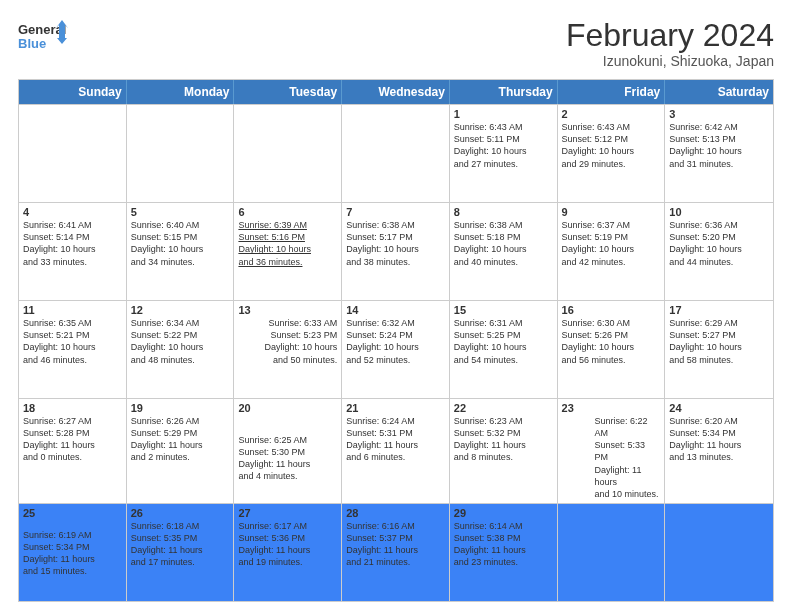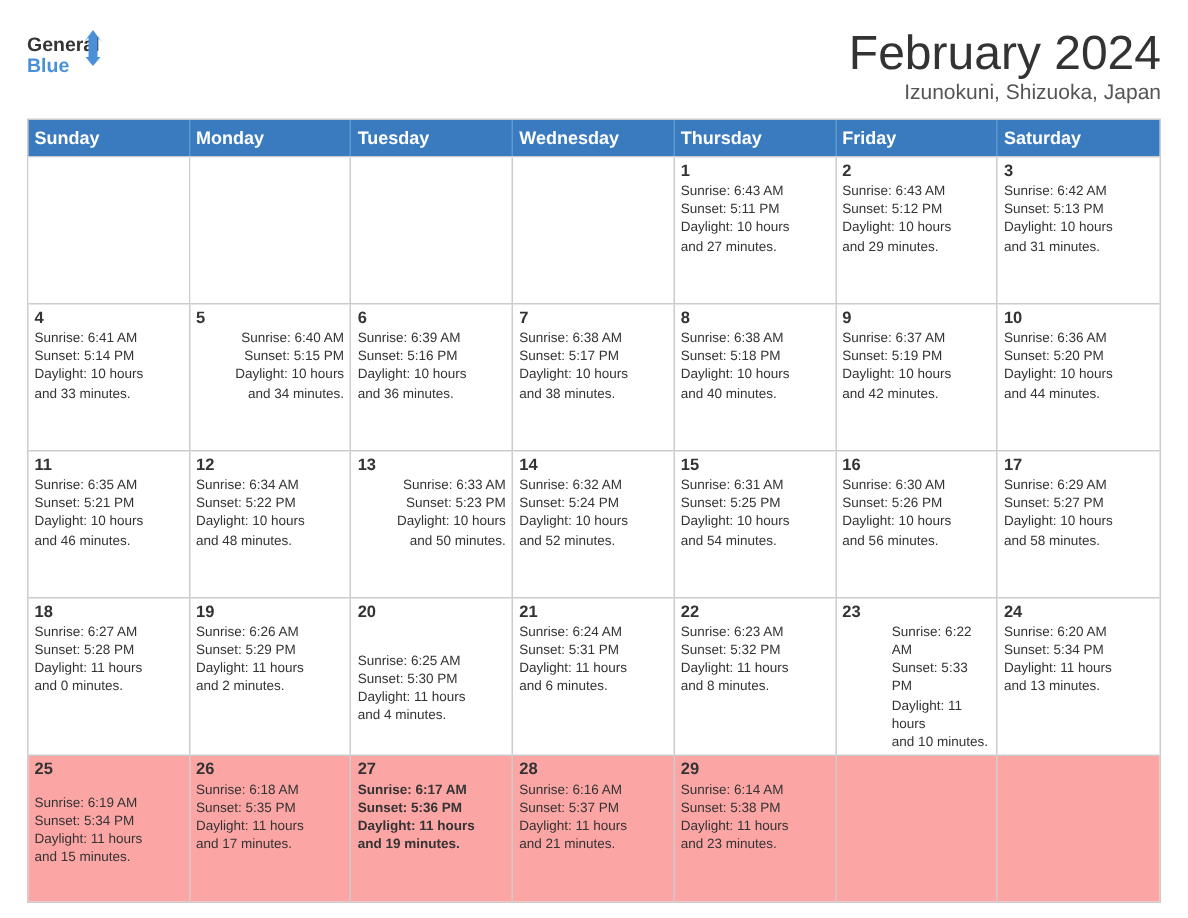--- a/index.html
+++ b/index.html
@@ -51,21 +51,21 @@
     .cal-header-row {
       display: grid;
       grid-template-columns: repeat(7, 1fr);
       background: #3a7abf;
     }
     .cal-header-cell {
       color: #fff;
       font-size: 12px;
       font-weight: bold;
       padding: 5px 4px;
-      text-align: left;
+      text-align: right;
       border-right: 1px solid #5a9ad0;
     }
     .cal-header-cell:last-child { border-right: none; }
     .cal-body {
       flex: 1;
       display: flex;
       flex-direction: column;
     }
     .cal-row {
       display: grid;
@@ -90,21 +90,21 @@
       color: #333;
       display: block;
       margin-bottom: 1px;
     }
     .cell-info {
       font-size: 9px;
       color: #333;
       line-height: 1.35;
     }
     .last-row .cal-cell {
-      background: #fca5a5;
+      background: #3b82f6;
     }
   </style>
 </head>
 <body>
 
 <div class="page">
   <div class="header">
     <div class="logo">
     <svg width="50" height="36" viewBox="0 0 50 36">
       <text x="0" y="16" font-size="13" font-weight="bold" font-family="Arial,sans-serif" fill="#333">General</text>
@@ -159,28 +159,28 @@
         <div class="cal-row">
           <div class="cal-cell">
             <span class="cell-date">4</span>
             <div class="cell-info" style="white-space: pre-line;">Sunrise: 6:41 AM
 Sunset: 5:14 PM
 Daylight: 10 hours
 and 33 minutes.</div>
           </div>
           <div class="cal-cell">
             <span class="cell-date">5</span>
-            <div class="cell-info" style="white-space: pre-line; text-align: right;">Sunrise: 6:40 AM
+            <div class="cell-info" style="white-space: pre-line;">Sunrise: 6:40 AM
 Sunset: 5:15 PM
 Daylight: 10 hours
 and 34 minutes.</div>
           </div>
           <div class="cal-cell">
             <span class="cell-date">6</span>
-            <div class="cell-info" style="white-space: pre-line;">Sunrise: 6:39 AM
+            <div class="cell-info" style="white-space: pre-line; text-decoration: underline;">Sunrise: 6:39 AM
 Sunset: 5:16 PM
 Daylight: 10 hours
 and 36 minutes.</div>
           </div>
           <div class="cal-cell">
             <span class="cell-date">7</span>
             <div class="cell-info" style="white-space: pre-line;">Sunrise: 6:38 AM
 Sunset: 5:17 PM
 Daylight: 10 hours
 and 38 minutes.</div>
@@ -319,21 +319,21 @@
           </div>
           <div class="cal-cell">
             <span class="cell-date">26</span>
             <div class="cell-info" style="white-space: pre-line;">Sunrise: 6:18 AM
 Sunset: 5:35 PM
 Daylight: 11 hours
 and 17 minutes.</div>
           </div>
           <div class="cal-cell">
             <span class="cell-date">27</span>
-            <div class="cell-info" style="white-space: pre-line; font-weight: bold;">Sunrise: 6:17 AM
+            <div class="cell-info" style="white-space: pre-line;">Sunrise: 6:17 AM
 Sunset: 5:36 PM
 Daylight: 11 hours
 and 19 minutes.</div>
           </div>
           <div class="cal-cell">
             <span class="cell-date">28</span>
             <div class="cell-info" style="white-space: pre-line;">Sunrise: 6:16 AM
 Sunset: 5:37 PM
 Daylight: 11 hours
 and 21 minutes.</div>

